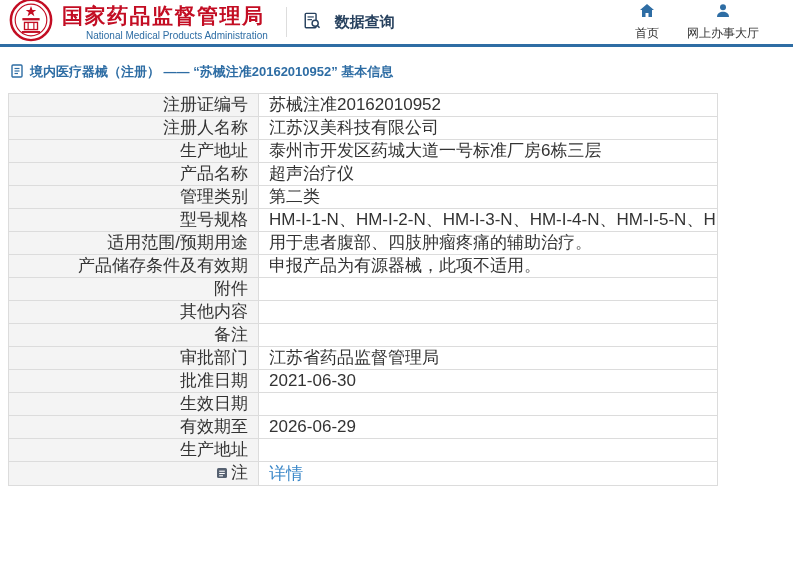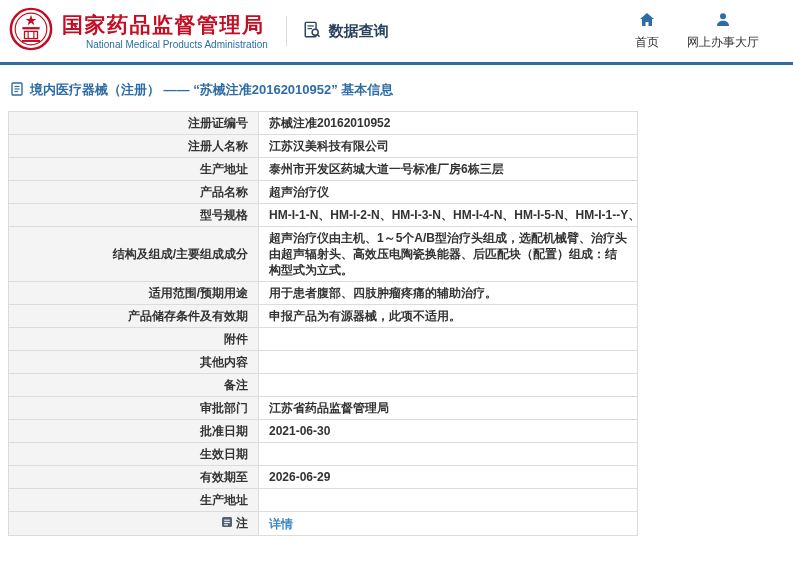--- a/index.html
+++ b/index.html
@@ -1,37 +1,37 @@
 <!DOCTYPE html>
 <html><head>
 <meta charset="utf-8">
 <style>
   * { box-sizing: border-box; margin: 0; padding: 0; }
   html,body { width: 793px; height: 572px; overflow: hidden; background:#fff;
     font-family: "Liberation Sans", sans-serif; }
 
   
-  .site-header { display:flex; align-items:center; height:62px; padding:0 12px 0 8px; background:#fff; }
+  .site-header { display:flex; align-items:center; height:44px; padding:0 12px 0 8px; background:#fff; }
   .logo-group { display:flex; align-items:center; gap:8px; cursor:pointer; }
   .titles .cn { color:#c30d23; font-size:21px; font-weight:bold; letter-spacing:1.5px; line-height:24px; }
   .titles .en { color:#2e6da4; font-size:10px; margin-top:2px;padding-left:24px; }
   .v-divider { width:1px; height:30px; background:#ddd; margin:0 16px 0 18px; }
-  .data-query { display:flex; align-items:center; gap:8px; font-size:15px; font-weight:bold; color:#27415e; cursor:pointer; }
+  .data-query { display:flex; align-items:center; gap:14px; font-size:15px; font-weight:bold; color:#27415e; cursor:pointer; }
   .spacer { flex:1; }
   .top-nav { display:flex; gap:28px; margin-right:22px; }
   .nav-item { display:flex; flex-direction:column; align-items:center; gap:3px; font-size:12px; color:#333; cursor:pointer; }
 
   .blue-bar { height:3px; background:#2e6da4; }
 
   
   .breadcrumb { display:flex; align-items:flex-end; gap:6px; margin:16px 0 12px 10px;
     color:#2e6da4; font-size:13px; font-weight:600; height:18px; }
 
   
-  table.info { width:630px; margin:0 8px; border-collapse:collapse; table-layout:fixed; font-size:12px;font-weight:bold; }
+  table.info { width:710px; margin:0 8px; border-collapse:collapse; table-layout:fixed; font-size:17px; }
   table.info td { border:1px solid #dcdcdc; padding:3px 10px; line-height:16px; vertical-align:middle; color:#333; }
   td.label { width:250px; background:#f4f4f4; text-align:right; }
   td.value { text-align:left; background:#fff;margin-top:16px; }
   td.value.nowrap { white-space:nowrap; overflow:hidden; }
   a.detail { color:#3a87c8; text-decoration:none; cursor:pointer;text-align:right; }
   .row-icon { display:inline-block; vertical-align:-1px; margin-right:3px; }
 </style>
 </head>
 <body>
 
@@ -119,26 +119,26 @@
   </tr>
       <tr>
     <td class="label"><span class="label-text">生产地址</span></td>
     <td class="value">泰州市开发区药城大道一号标准厂房6栋三层</td>
   </tr>
       <tr>
     <td class="label"><span class="label-text">产品名称</span></td>
     <td class="value">超声治疗仪</td>
   </tr>
       <tr>
+    <td class="label"><span class="label-text">管理类别</span></td>
+    <td class="value">第二类</td>
+  </tr>
+      <tr>
     <td class="label"><span class="label-text">型号规格</span></td>
     <td class="value nowrap">HM-I-1-N、HM-I-2-N、HM-I-3-N、HM-I-4-N、HM-I-5-N、HM-I-1--Y、HM-I-2-Y、HM-I-3-Y、HM-I-4-Y、HM-I-5-Y</td>
-  </tr>
-      <tr>
-    <td class="label"><span class="label-text">结构及组成/主要组成成分</span></td>
-    <td class="value">超声治疗仪由主机、1～5个A/B型治疗头组成，选配机械臂、治疗头由超声辐射头、高效压电陶瓷换能器、后匹配块（配置）组成：结构型式为立式。</td>
   </tr>
       <tr>
     <td class="label"><span class="label-text">适用范围/预期用途</span></td>
     <td class="value">用于患者腹部、四肢肿瘤疼痛的辅助治疗。</td>
   </tr>
       <tr>
     <td class="label"><span class="label-text">产品储存条件及有效期</span></td>
     <td class="value">申报产品为有源器械，此项不适用。</td>
   </tr>
       <tr>

